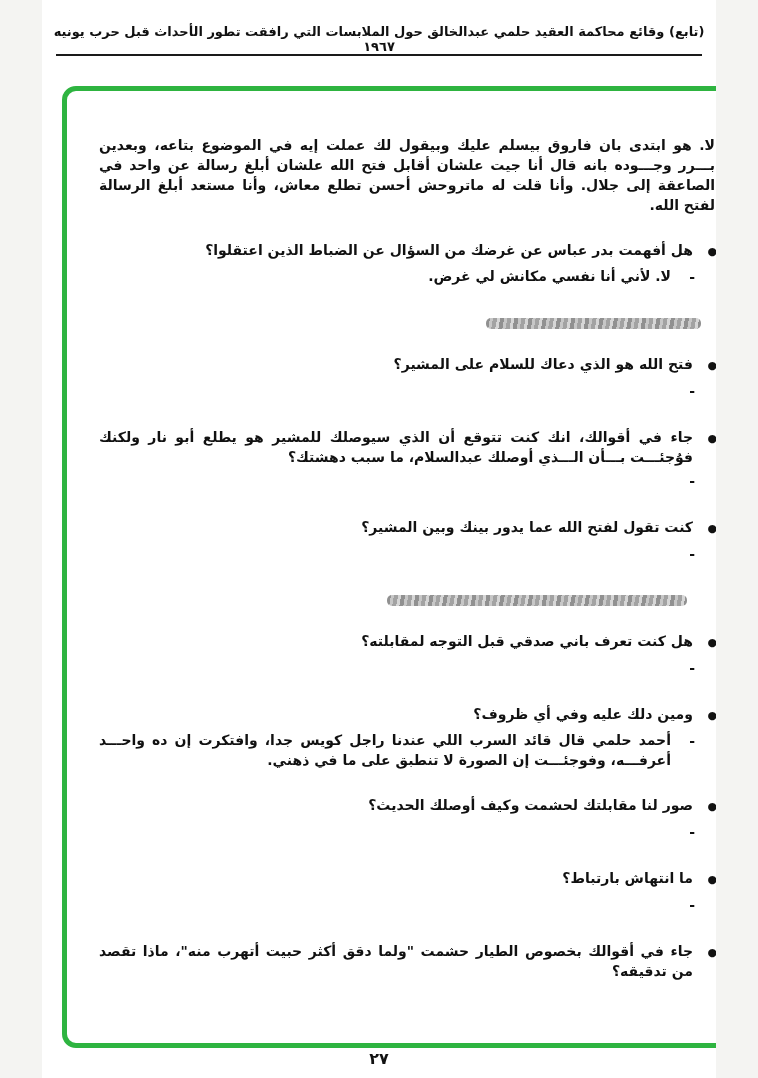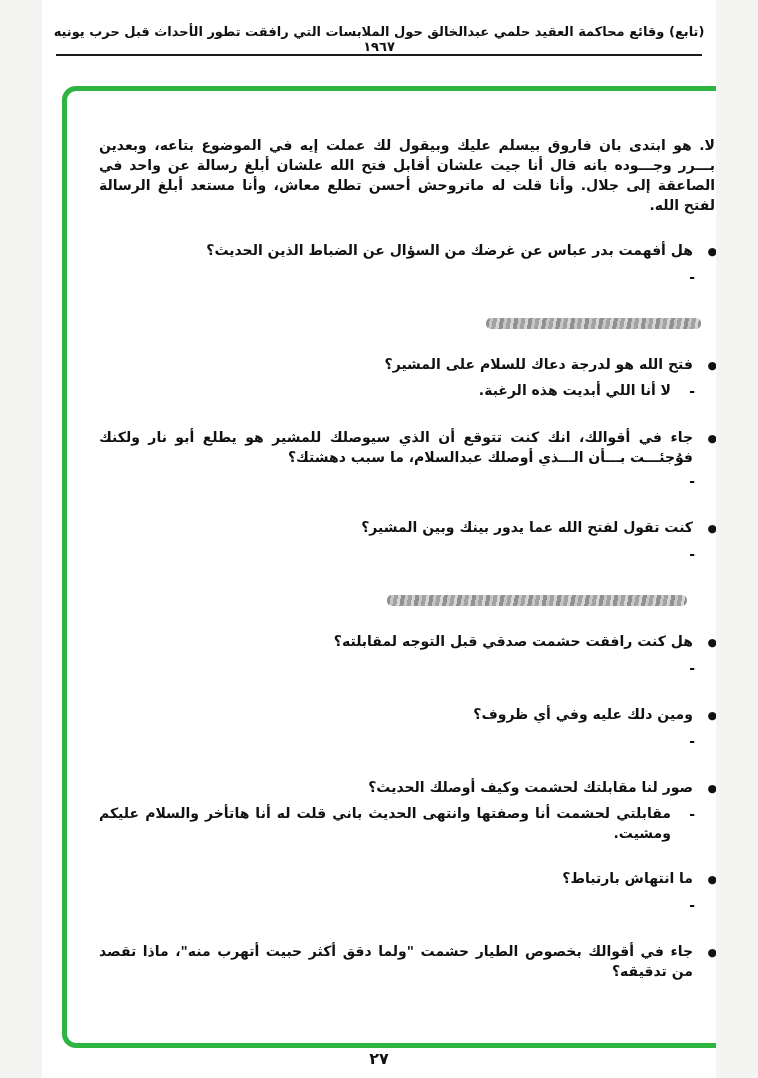--- a/index.html
+++ b/index.html
@@ -130,74 +130,74 @@
   <div class="header-rule"></div>
 
   <div class="frame">
     <div id="transcript">
         <div class="block answer top">
           <span class="marker">-</span>
           <div class="text">لا. هو ابتدى بان فاروق بيسلم عليك وبيقول لك عملت إيه في الموضوع بتاعه، وبعدين بـــرر وجـــوده بانه قال أنا جيت علشان أقابل فتح الله علشان أبلغ رسالة عن واحد في الصاعقة إلى جلال. وأنا قلت له ماتروحش أحسن تطلع معاش، وأنا مستعد أبلغ الرسالة لفتح الله.</div>
         </div>
         <div class="block question">
           <span class="marker">●</span>
-          <div class="text">هل أفهمت بدر عباس عن غرضك من السؤال عن الضباط الذين الحديث؟</div>
-        </div>
-        <div class="block answer">
-          <span class="marker">-</span>
+          <div class="text">هل أفهمت بدر عباس عن غرضك من السؤال عن الضباط الذين اعتقلوا؟</div>
+        </div>
+        <div class="block answer">
+          <span class="marker">-</span>
+          <div class="text">لا. لأني أنا نفسي مكانش لي غرض.</div>
         </div>
         <div class="block redacted a">
           <span class="scribble"></span>
         </div>
         <div class="block question">
           <span class="marker">●</span>
-          <div class="text">فتح الله هو لدرجة دعاك للسلام على المشير؟</div>
-        </div>
-        <div class="block answer">
-          <span class="marker">-</span>
-          <div class="text">لا أنا اللي أبديت هذه الرغبة.</div>
+          <div class="text">فتح الله هو الذي دعاك للسلام على المشير؟</div>
+        </div>
+        <div class="block answer">
+          <span class="marker">-</span>
         </div>
         <div class="block question">
           <span class="marker">●</span>
           <div class="text">جاء في أقوالك، انك كنت تتوقع أن الذي سيوصلك للمشير هو يطلع أبو نار ولكنك فوُجئـــت بـــأن الـــذي أوصلك عبدالسلام، ما سبب دهشتك؟</div>
         </div>
         <div class="block answer">
           <span class="marker">-</span>
         </div>
         <div class="block question">
           <span class="marker">●</span>
           <div class="text">كنت تقول لفتح الله عما يدور بينك وبين المشير؟</div>
         </div>
         <div class="block answer">
           <span class="marker">-</span>
         </div>
         <div class="block redacted b">
           <span class="scribble"></span>
         </div>
         <div class="block question">
           <span class="marker">●</span>
-          <div class="text">هل كنت رافقت حشمت صدقي قبل التوجه لمقابلته؟</div>
+          <div class="text">هل كنت تعرف باني صدقي قبل التوجه لمقابلته؟</div>
         </div>
         <div class="block answer">
           <span class="marker">-</span>
         </div>
         <div class="block question">
           <span class="marker">●</span>
           <div class="text">ومين دلك عليه وفي أي ظروف؟</div>
         </div>
         <div class="block answer">
           <span class="marker">-</span>
+          <div class="text">أحمد حلمي قال قائد السرب اللي عندنا راجل كويس جدا، وافتكرت إن ده واحـــد أعرفـــه، وفوجئـــت إن الصورة لا تنطبق على ما في ذهني.</div>
         </div>
         <div class="block question">
           <span class="marker">●</span>
           <div class="text">صور لنا مقابلتك لحشمت وكيف أوصلك الحديث؟</div>
         </div>
         <div class="block answer">
           <span class="marker">-</span>
-          <div class="text">مقابلتي لحشمت أنا وصفتها وانتهى الحديث باني قلت له أنا هاتأخر والسلام عليكم ومشيت.</div>
         </div>
         <div class="block question">
           <span class="marker">●</span>
           <div class="text">ما انتهاش بارتباط؟</div>
         </div>
         <div class="block answer">
           <span class="marker">-</span>
         </div>
         <div class="block question">
           <span class="marker">●</span>

